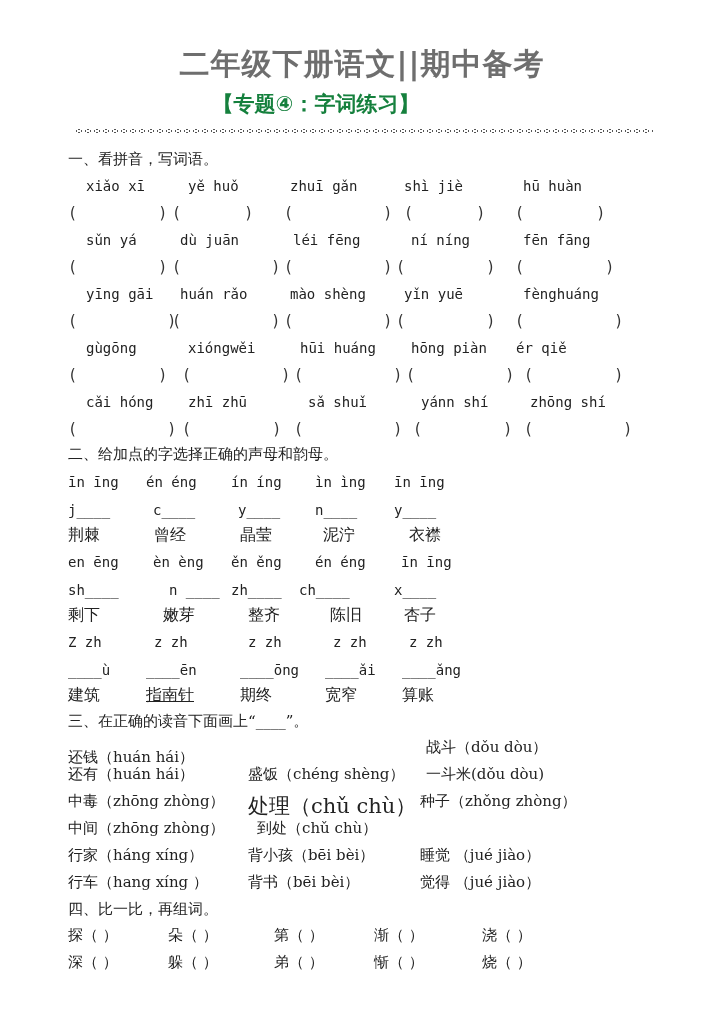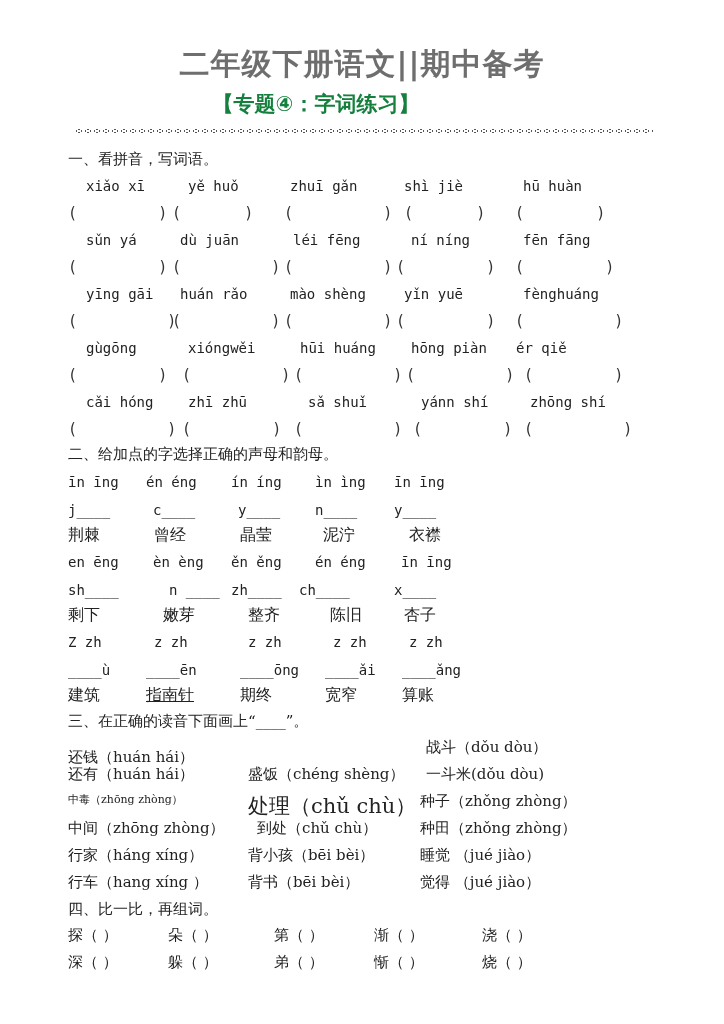--- a/index.html
+++ b/index.html
@@ -142,27 +142,26 @@
 <div class="heading" style="position:absolute;left:68px;top:712px;">三、在正确的读音下面画上“____”。</div>
 
 <div style="position:absolute;left:68px;top:738px;width:600px;height:160px;">
   <span class="cell zh" style="left:0;top:0;font-size:15px;margin-top:10px;">还钱（huán hái）</span>
   <span class="cell zh" style="left:358px;top:0;font-size:15px;">战斗（dǒu dòu）</span>
 
   <span class="cell zh" style="left:0;top:27px;font-size:15px;">还有（huán hái）</span>
   <span class="cell zh" style="left:180px;top:27px;font-size:15px;">盛饭（chéng shèng）</span>
   <span class="cell zh" style="left:358px;top:27px;font-size:15px;">一斗米(dǒu dòu)</span>
 
-  <span class="cell zh" style="left:0;top:54px;font-size:11px;text-align:right;">中毒（zhōng zhòng）</span>
+  <span class="cell zh" style="left:0;top:54px;font-size:15px;text-align:right;">中毒（zhōng zhòng）</span>
   <span class="cell zh" style="left:180px;top:54px;font-size:21px;">处理（chǔ chù）</span>
   <span class="cell zh" style="left:352px;top:54px;font-size:15px;">种子（zhǒng zhòng）</span>
 
   <span class="cell zh" style="left:0;top:81px;font-size:15px;">中间（zhōng zhòng）</span>
   <span class="cell zh" style="left:189px;top:81px;font-size:15px;">到处（chǔ chù）</span>
-  <span class="cell zh" style="left:352px;top:81px;font-size:15px;">种田（zhǒng zhòng）</span>
 
   <span class="cell zh" style="left:0;top:108px;font-size:15px;">行家（háng xíng）</span>
   <span class="cell zh" style="left:180px;top:108px;font-size:15px;">背小孩（bēi bèi）</span>
   <span class="cell zh" style="left:352px;top:108px;font-size:15px;">睡觉 （jué jiào）</span>
 
   <span class="cell zh" style="left:0;top:135px;font-size:15px;">行车（hang xíng ）</span>
   <span class="cell zh" style="left:180px;top:135px;font-size:15px;">背书（bēi bèi）</span>
   <span class="cell zh" style="left:352px;top:135px;font-size:15px;">觉得 （jué jiào）</span>
 </div>
 

